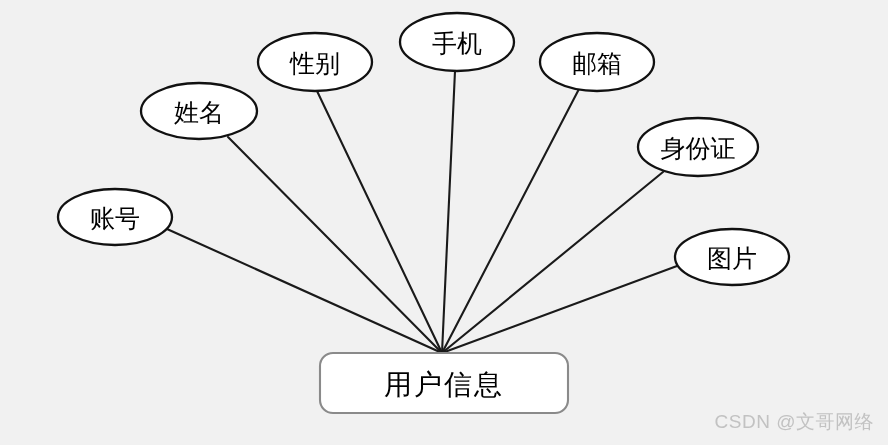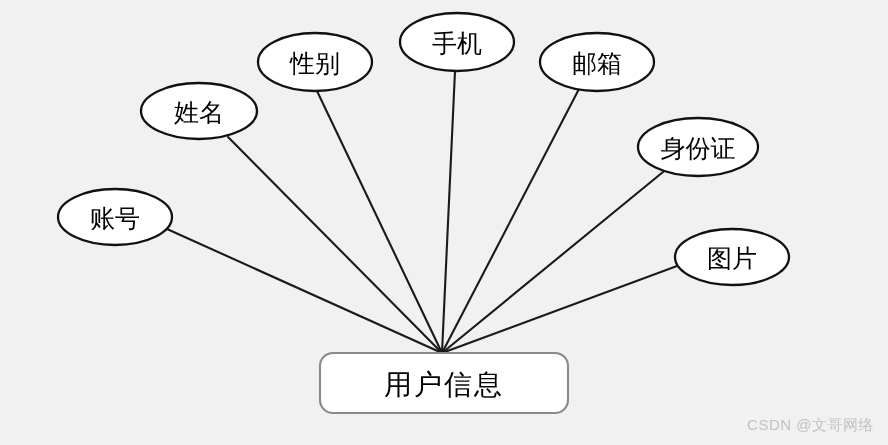--- a/index.html
+++ b/index.html
@@ -57,21 +57,21 @@
     fill: #000000;
     text-anchor: middle;
     dominant-baseline: central;
     letter-spacing: 2px;
   }
   .watermark {
     position: absolute;
     right: 14px;
     bottom: 10px;
     font-family: "Liberation Sans", "DejaVu Sans", sans-serif;
-    font-size: 15px;
+    font-size: 19px;
     color: #c2c2c2;
     letter-spacing: 0.5px;
     white-space: nowrap;
     user-select: none;
   }
 </style>
 </head>
 <body>
 
 <div id="diagram-root">

